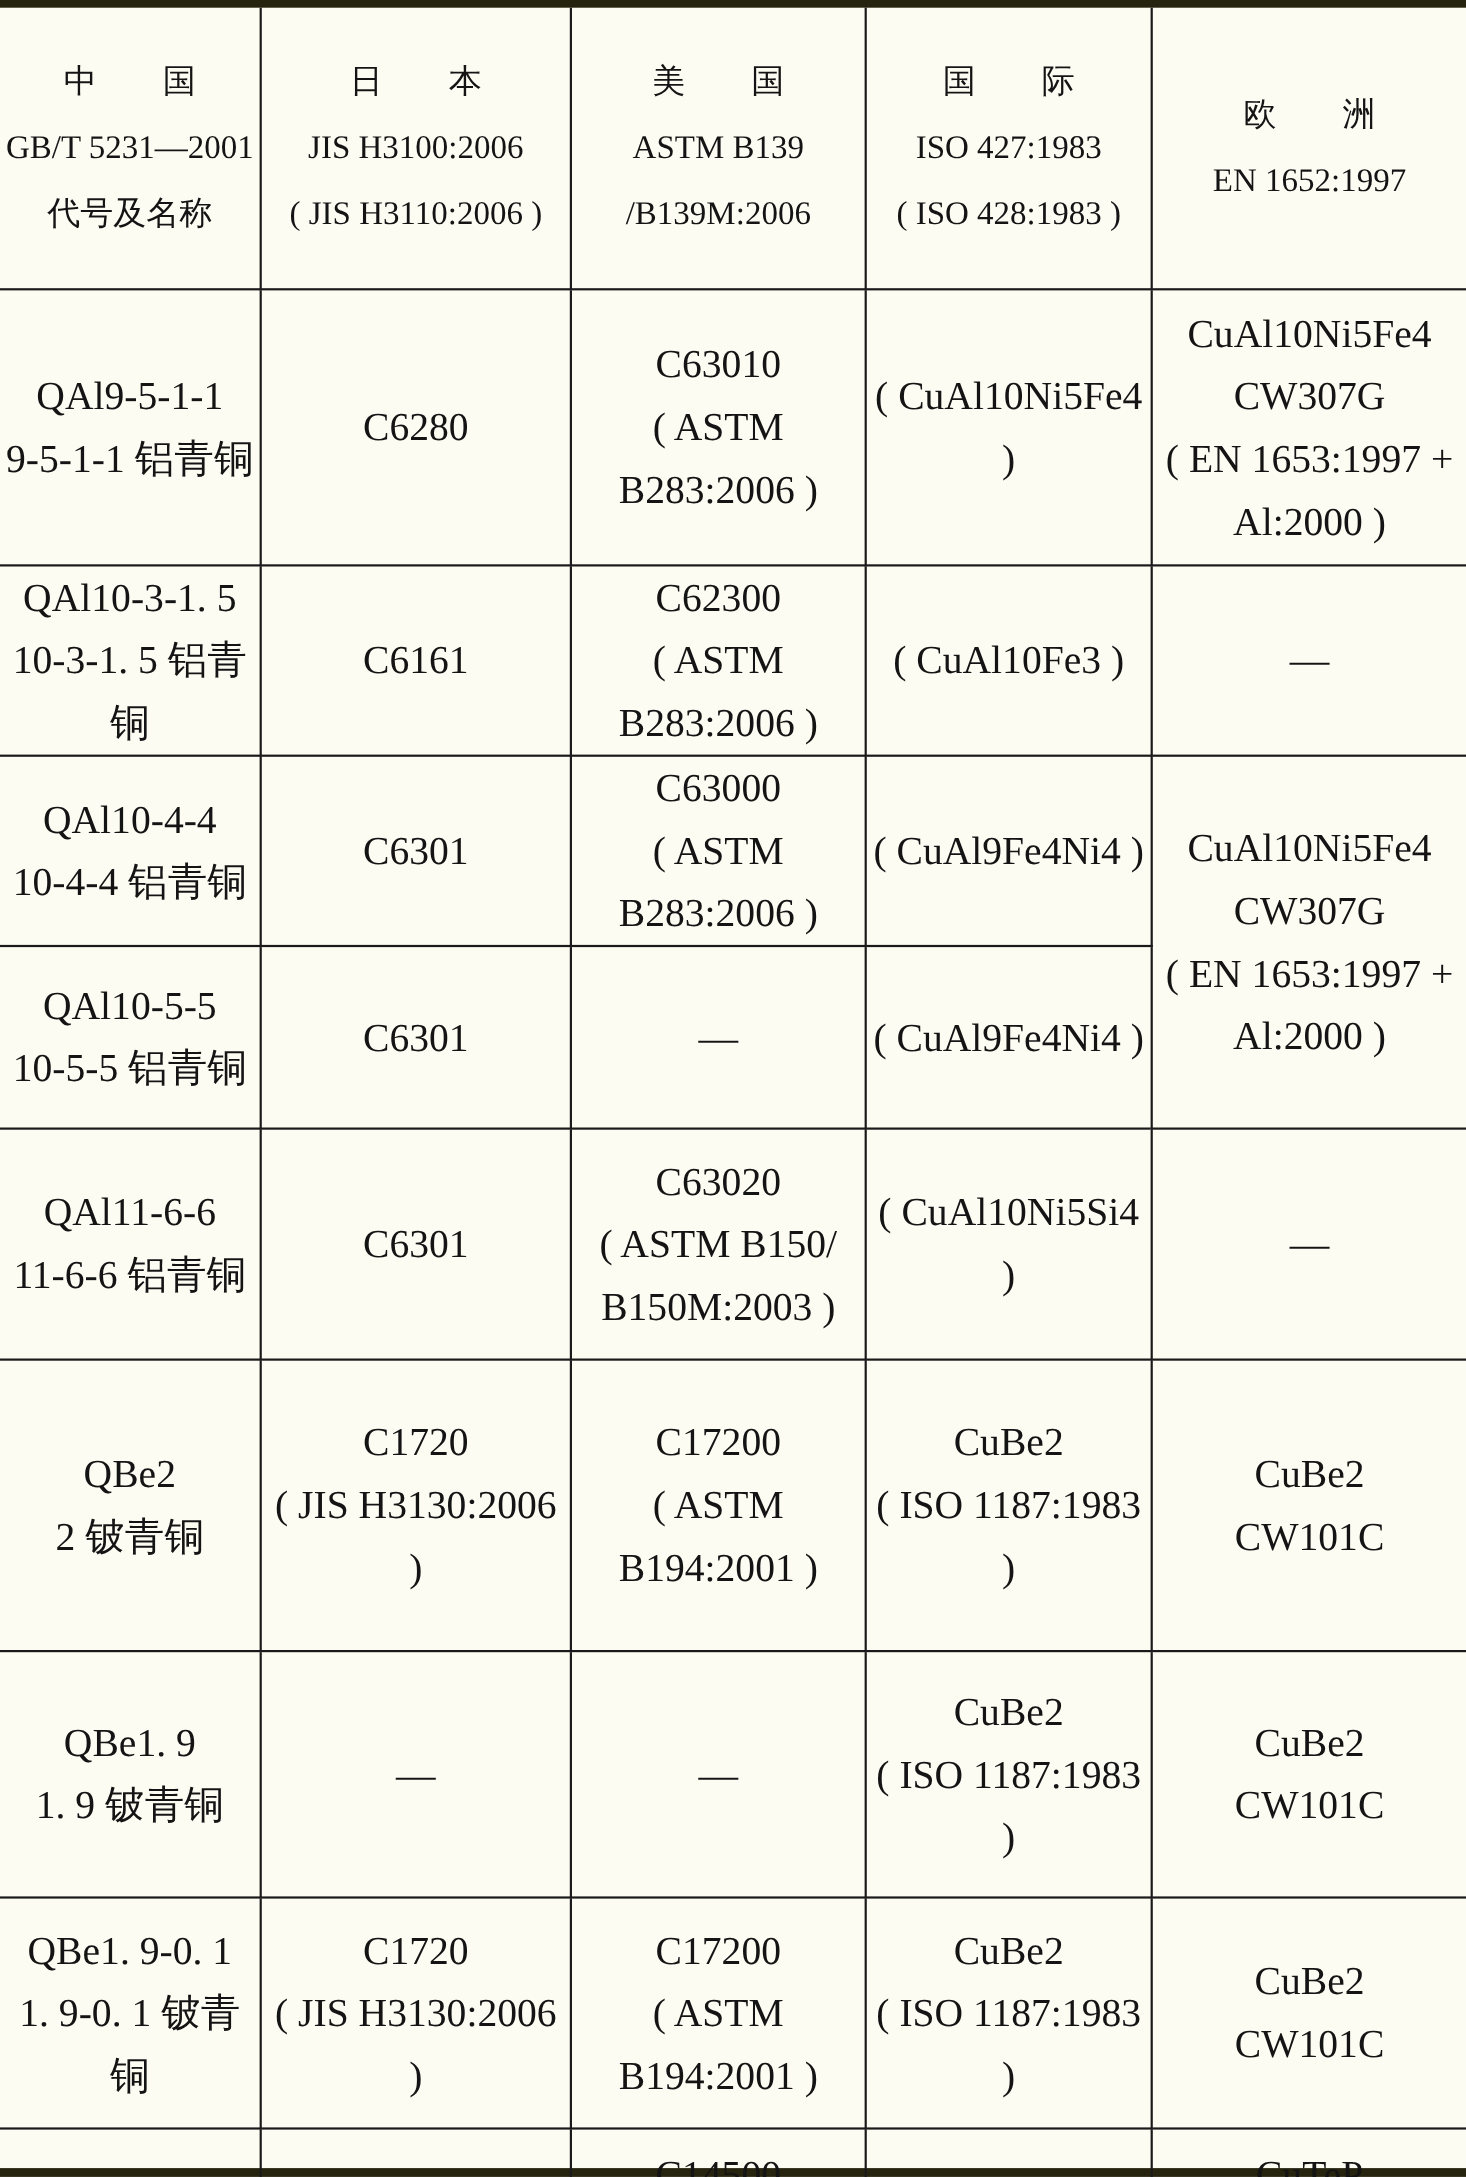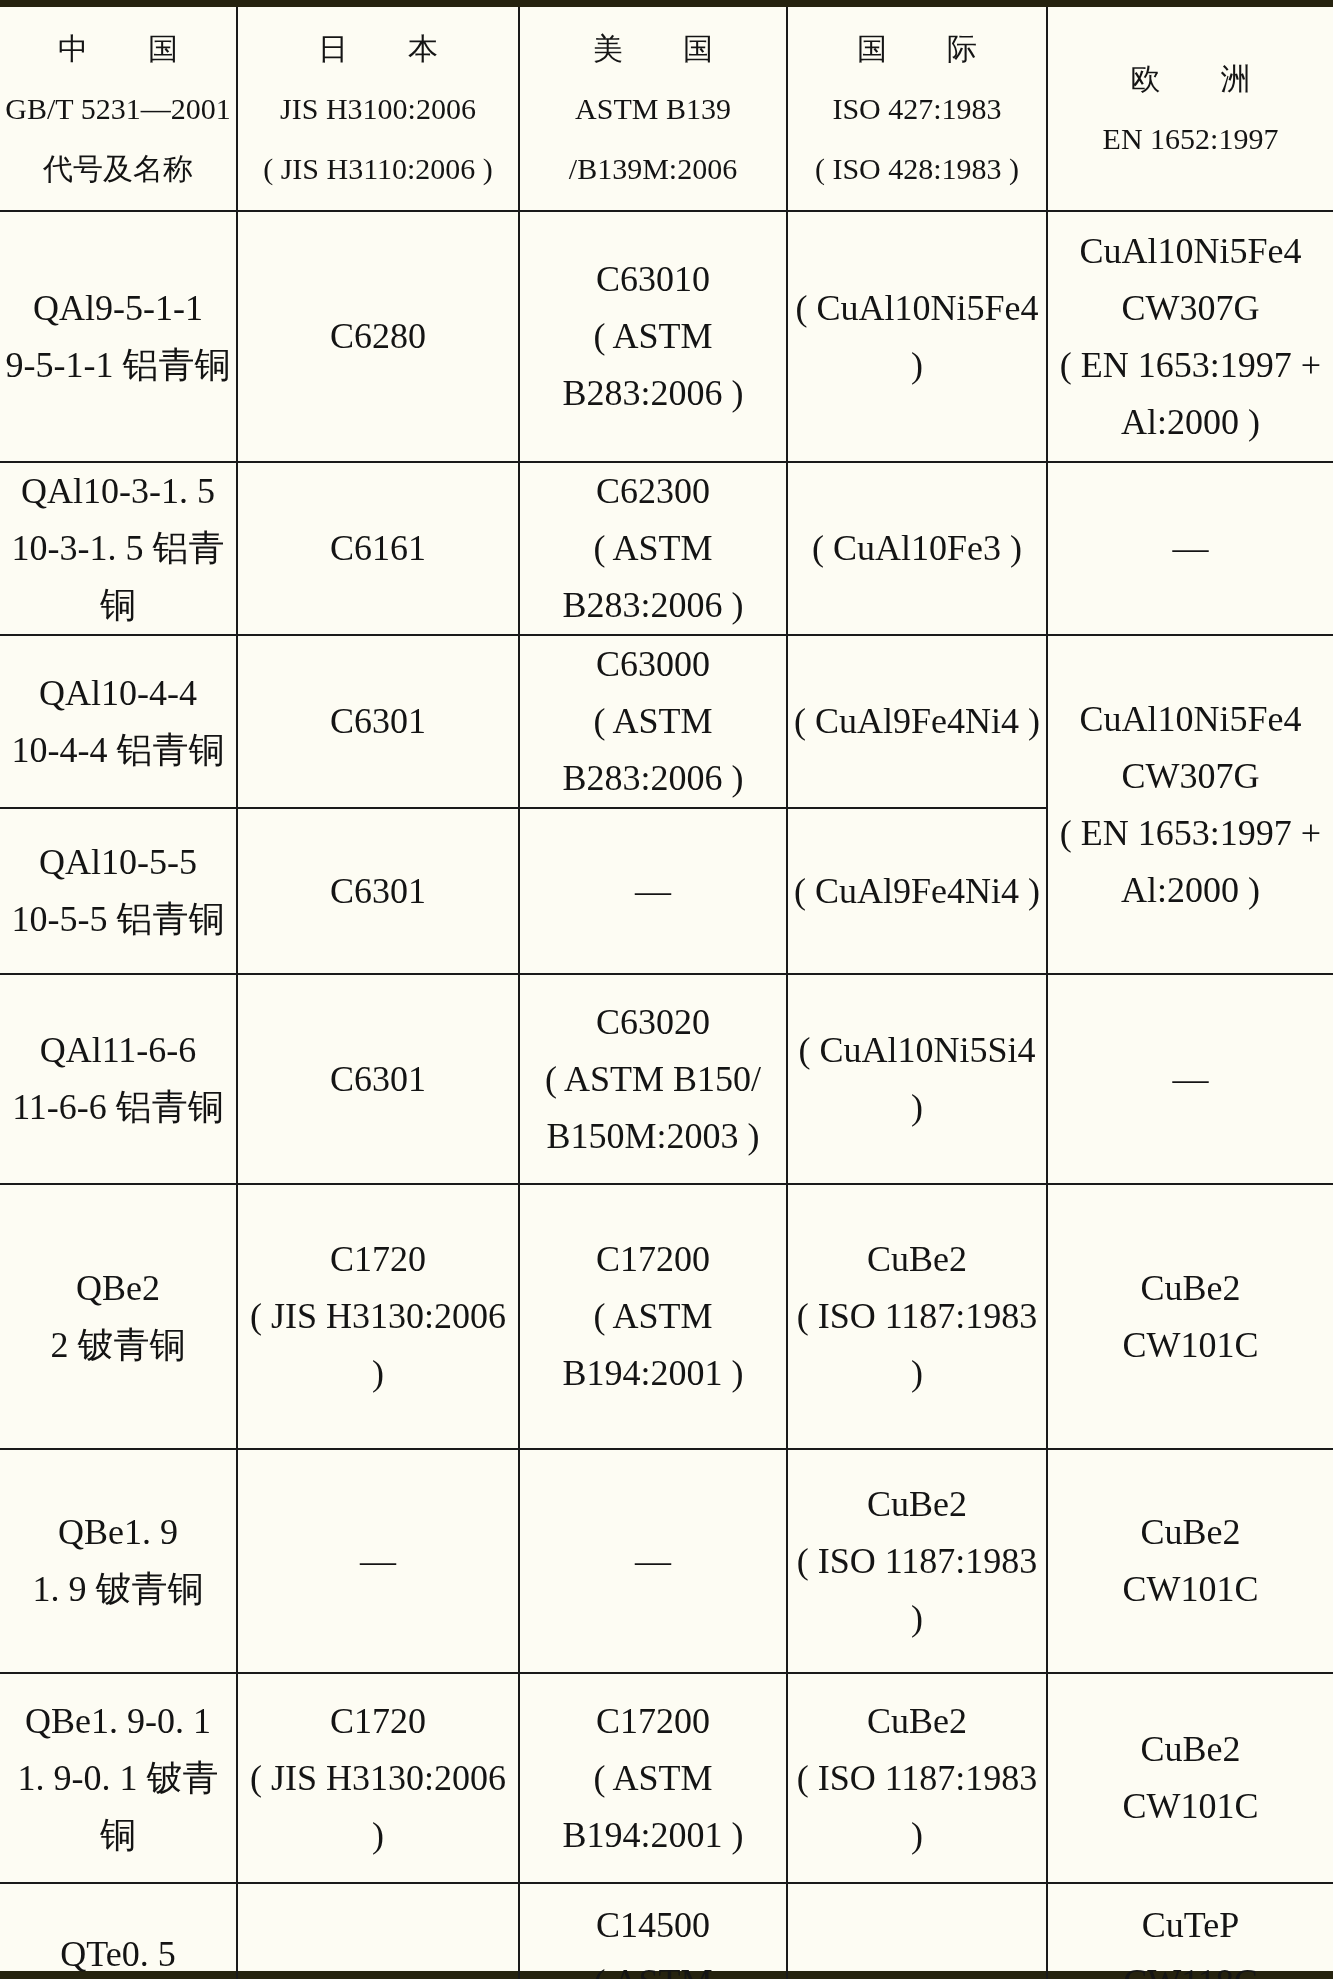--- a/index.html
+++ b/index.html
@@ -46,21 +46,21 @@
   <table class="std">
     <colgroup>
       <col style="width:237px">
       <col style="width:282px">
       <col style="width:268px">
       <col style="width:260px">
       <col style="width:286px">
     </colgroup>
 
     <tbody>
-        <tr class="hdr top" style="height:204px">
+        <tr class="hdr top" style="height:256px">
       <td class="first">中　　国
 GB/T 5231—2001
 代号及名称</td>
       <td>日　　本
 JIS H3100:2006
 ( JIS H3110:2006 )</td>
       <td>美　　国
 ASTM B139
 /B139M:2006</td>
       <td>国　　际

